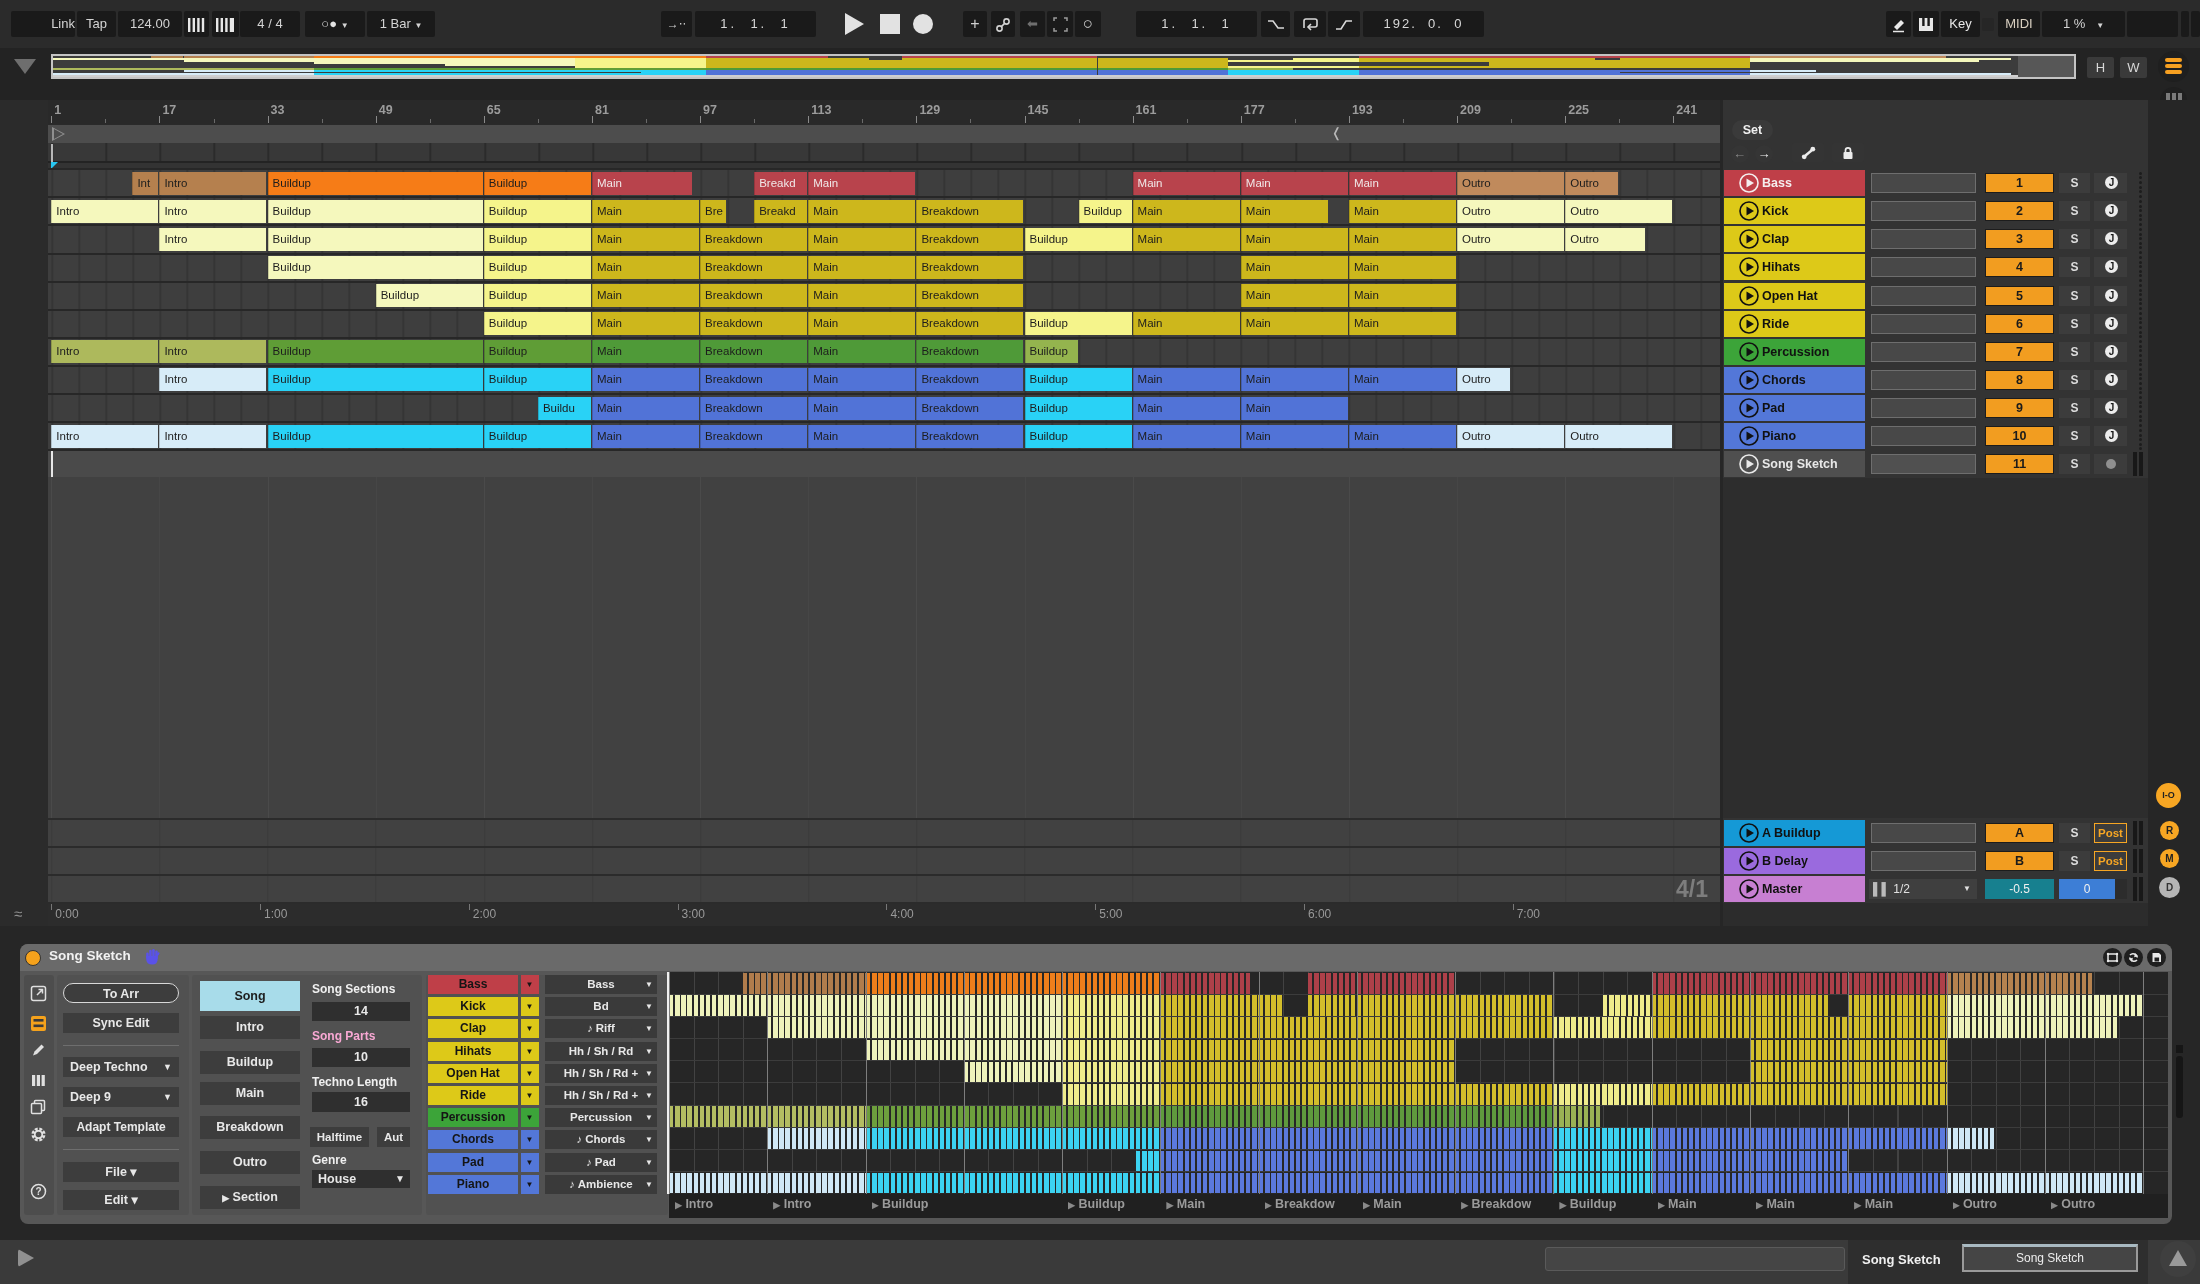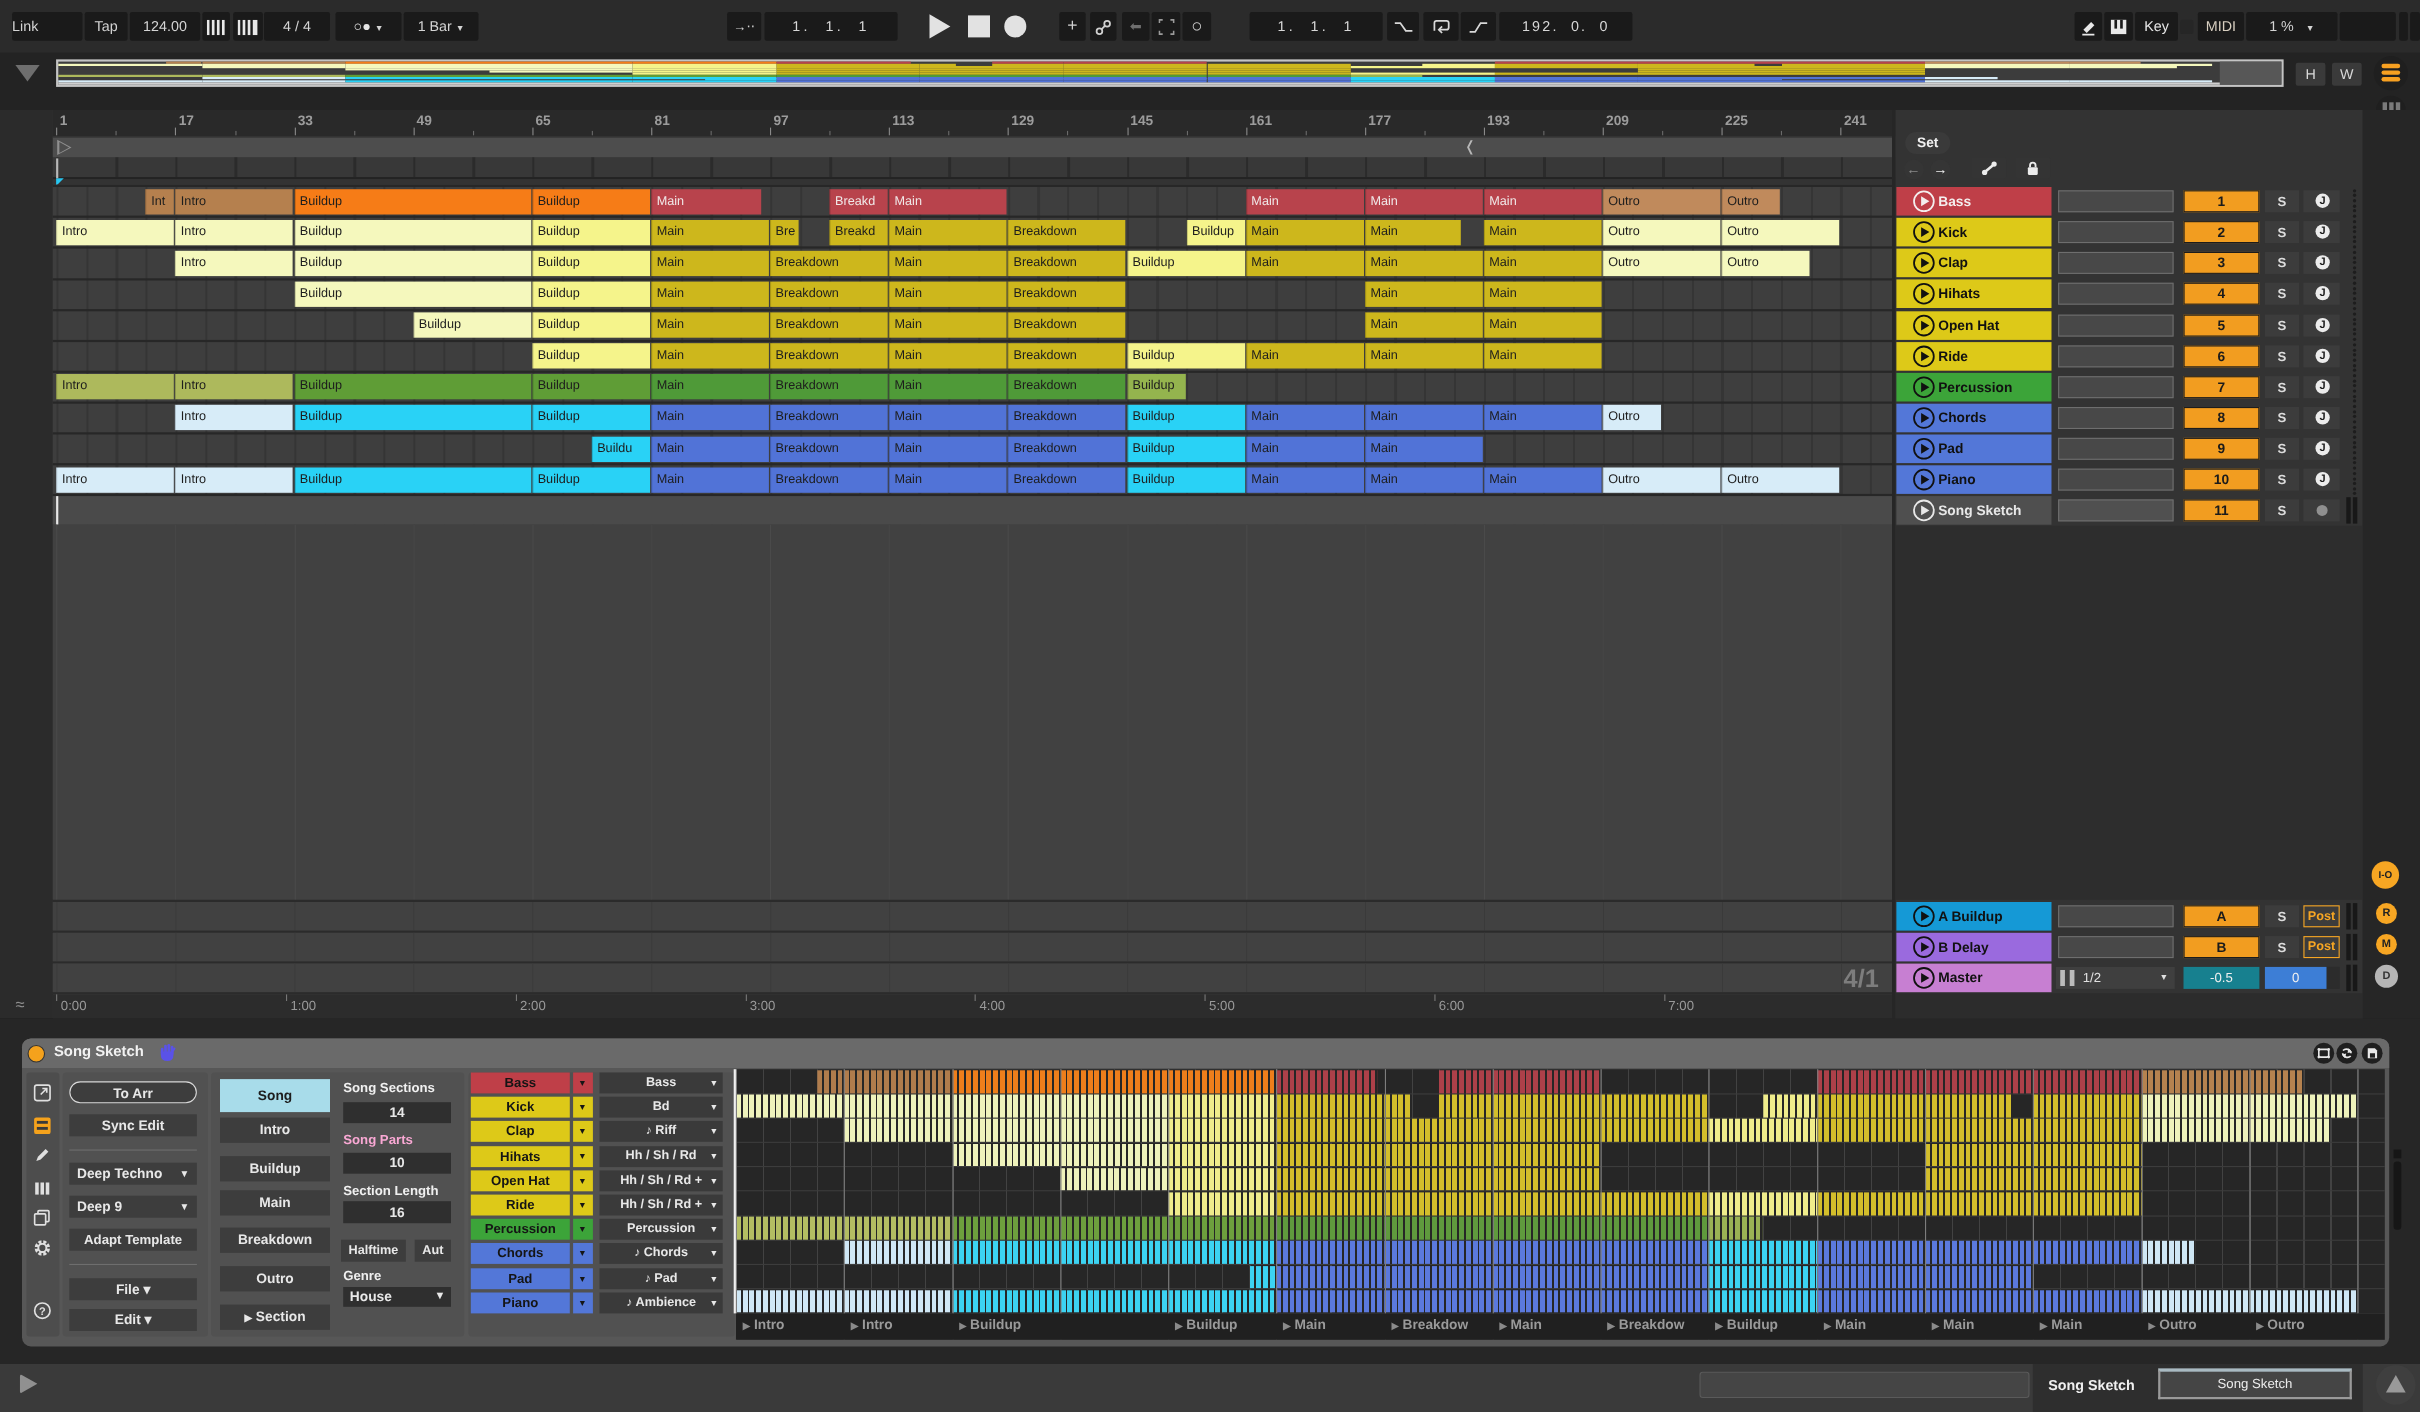--- a/index.html
+++ b/index.html
@@ -1,15 +1,15 @@
 <!DOCTYPE html>
 <html><head><meta charset="utf-8"><style>html,body{margin:0;padding:0;background:#202020;}*{font-family:"Liberation Sans",sans-serif;}#root{position:relative;width:2200px;height:1284px;overflow:hidden;background:#202020;}</style></head><body>
 <div id="root">
     <div style="position:absolute;left:0;top:0;width:2200px;height:48px;background:#2b2b2b;"></div>
-    <div style="position:absolute;left:11px;top:11px;width:64px;height:26px;background:#1a1a1a;border-radius:2px;color:#d4d4d4;font-size:13px;line-height:26px;text-align:left;">Link</div>
+    <div style="position:absolute;left:11px;top:11px;width:64px;height:26px;background:#1a1a1a;border-radius:2px;color:#d4d4d4;font-size:13px;line-height:26px;text-align:right;">Link</div>
     <div style="position:absolute;left:77px;top:11px;width:39px;height:26px;background:#1a1a1a;border-radius:2px;color:#d4d4d4;font-size:13px;line-height:26px;text-align:center;">Tap</div>
     <div style="position:absolute;left:118px;top:11px;width:64px;height:26px;background:#1a1a1a;border-radius:2px;color:#d4d4d4;font-size:13px;line-height:26px;text-align:center;">124.00</div>
     <div style="position:absolute;left:184px;top:11px;width:25px;height:26px;background:#1a1a1a;border-radius:2px;color:#d4d4d4;font-size:13px;line-height:26px;text-align:center;"><svg width="17" height="14" viewBox="0 0 17 14" style="vertical-align:middle">
         <g fill="#e8e8e8">
           <rect x="0" y="0" width="2.4" height="14"></rect>
           <rect x="4.6" y="0" width="2.4" height="14"></rect>
           <rect x="9.2" y="0" width="2.4" height="14"></rect>
           <rect x="13.8" y="0" width="2.4" height="14"></rect>
         </g>
       </svg></div>
@@ -754,21 +754,21 @@
     <div style="position:absolute;left:200px;top:1015.5px;width:100px;height:23px;background:#3d3d3d;color:#e8e8e8;font-size:12.5px;font-weight:bold;line-height:23px;text-align:center;box-sizing:border-box;">Intro</div>
     <div style="position:absolute;left:200px;top:1051px;width:100px;height:23px;background:#3d3d3d;color:#e8e8e8;font-size:12.5px;font-weight:bold;line-height:23px;text-align:center;box-sizing:border-box;">Buildup</div>
     <div style="position:absolute;left:200px;top:1081.5px;width:100px;height:23px;background:#3d3d3d;color:#e8e8e8;font-size:12.5px;font-weight:bold;line-height:23px;text-align:center;box-sizing:border-box;">Main</div>
     <div style="position:absolute;left:200px;top:1116px;width:100px;height:23px;background:#3d3d3d;color:#e8e8e8;font-size:12.5px;font-weight:bold;line-height:23px;text-align:center;box-sizing:border-box;">Breakdown</div>
     <div style="position:absolute;left:200px;top:1150.5px;width:100px;height:23px;background:#3d3d3d;color:#e8e8e8;font-size:12.5px;font-weight:bold;line-height:23px;text-align:center;box-sizing:border-box;">Outro</div>
     <div style="position:absolute;left:200px;top:1186px;width:100px;height:23px;background:#3d3d3d;color:#e8e8e8;font-size:12.5px;font-weight:bold;line-height:23px;text-align:center;box-sizing:border-box;"><span style="font-size:9px">▶</span> Section</div>
     <div style="position:absolute;left:312px;top:982px;width:110px;height:15px;color:#f0f0f0;font-size:12px;font-weight:bold;">Song Sections</div>
     <div style="position:absolute;left:312px;top:1002px;width:98px;height:19px;background:#2f2f2f;color:#e8e8e8;font-size:12.5px;font-weight:bold;line-height:19px;text-align:center;box-sizing:border-box;">14</div>
     <div style="position:absolute;left:312px;top:1029px;width:110px;height:15px;color:#f9a8d4;font-size:12px;font-weight:bold;">Song Parts</div>
     <div style="position:absolute;left:312px;top:1048px;width:98px;height:19px;background:#2f2f2f;color:#e8e8e8;font-size:12.5px;font-weight:bold;line-height:19px;text-align:center;box-sizing:border-box;">10</div>
-    <div style="position:absolute;left:312px;top:1075px;width:110px;height:15px;color:#f0f0f0;font-size:12px;font-weight:bold;">Section Length</div>
+    <div style="position:absolute;left:312px;top:1075px;width:110px;height:15px;color:#f0f0f0;font-size:12px;font-weight:bold;">Techno Length</div>
     <div style="position:absolute;left:312px;top:1092px;width:98px;height:20px;background:#2f2f2f;color:#e8e8e8;font-size:12.5px;font-weight:bold;line-height:20px;text-align:center;box-sizing:border-box;">16</div>
     <div style="position:absolute;left:310px;top:1127px;width:59px;height:20px;background:#3d3d3d;color:#e8e8e8;font-size:11.5px;font-weight:bold;line-height:20px;text-align:center;box-sizing:border-box;">Halftime</div>
     <div style="position:absolute;left:377px;top:1127px;width:33px;height:20px;background:#3d3d3d;color:#e8e8e8;font-size:11.5px;font-weight:bold;line-height:20px;text-align:center;box-sizing:border-box;">Aut</div>
     <div style="position:absolute;left:312px;top:1153px;width:110px;height:15px;color:#f0f0f0;font-size:12px;font-weight:bold;">Genre</div>
     <div style="position:absolute;left:312px;top:1170px;width:98px;height:18px;background:#2f2f2f;color:#e8e8e8;font-size:12.5px;font-weight:bold;line-height:18px;text-align:center;box-sizing:border-box;">
       <span style="float:left;margin-left:6px">House</span>
       <span style="float:right;margin-right:5px;font-size:10px">▼</span>
     </div>
     <div style="position:absolute;left:426px;top:975px;width:242px;height:240px;background:#515151;border-radius:3px;"></div>
     <div style="position:absolute;left:428px;top:975.0px;width:90px;height:19px;background:#bf3f48;color:#151515;font-size:12px;font-weight:bold;line-height:19px;text-align:center;overflow:hidden;">Bass</div>

